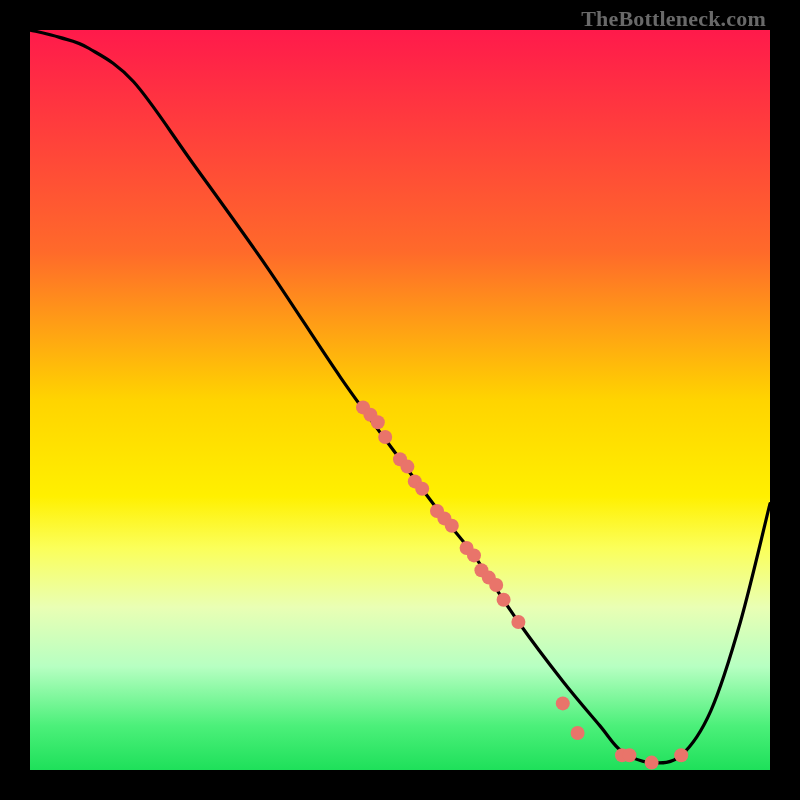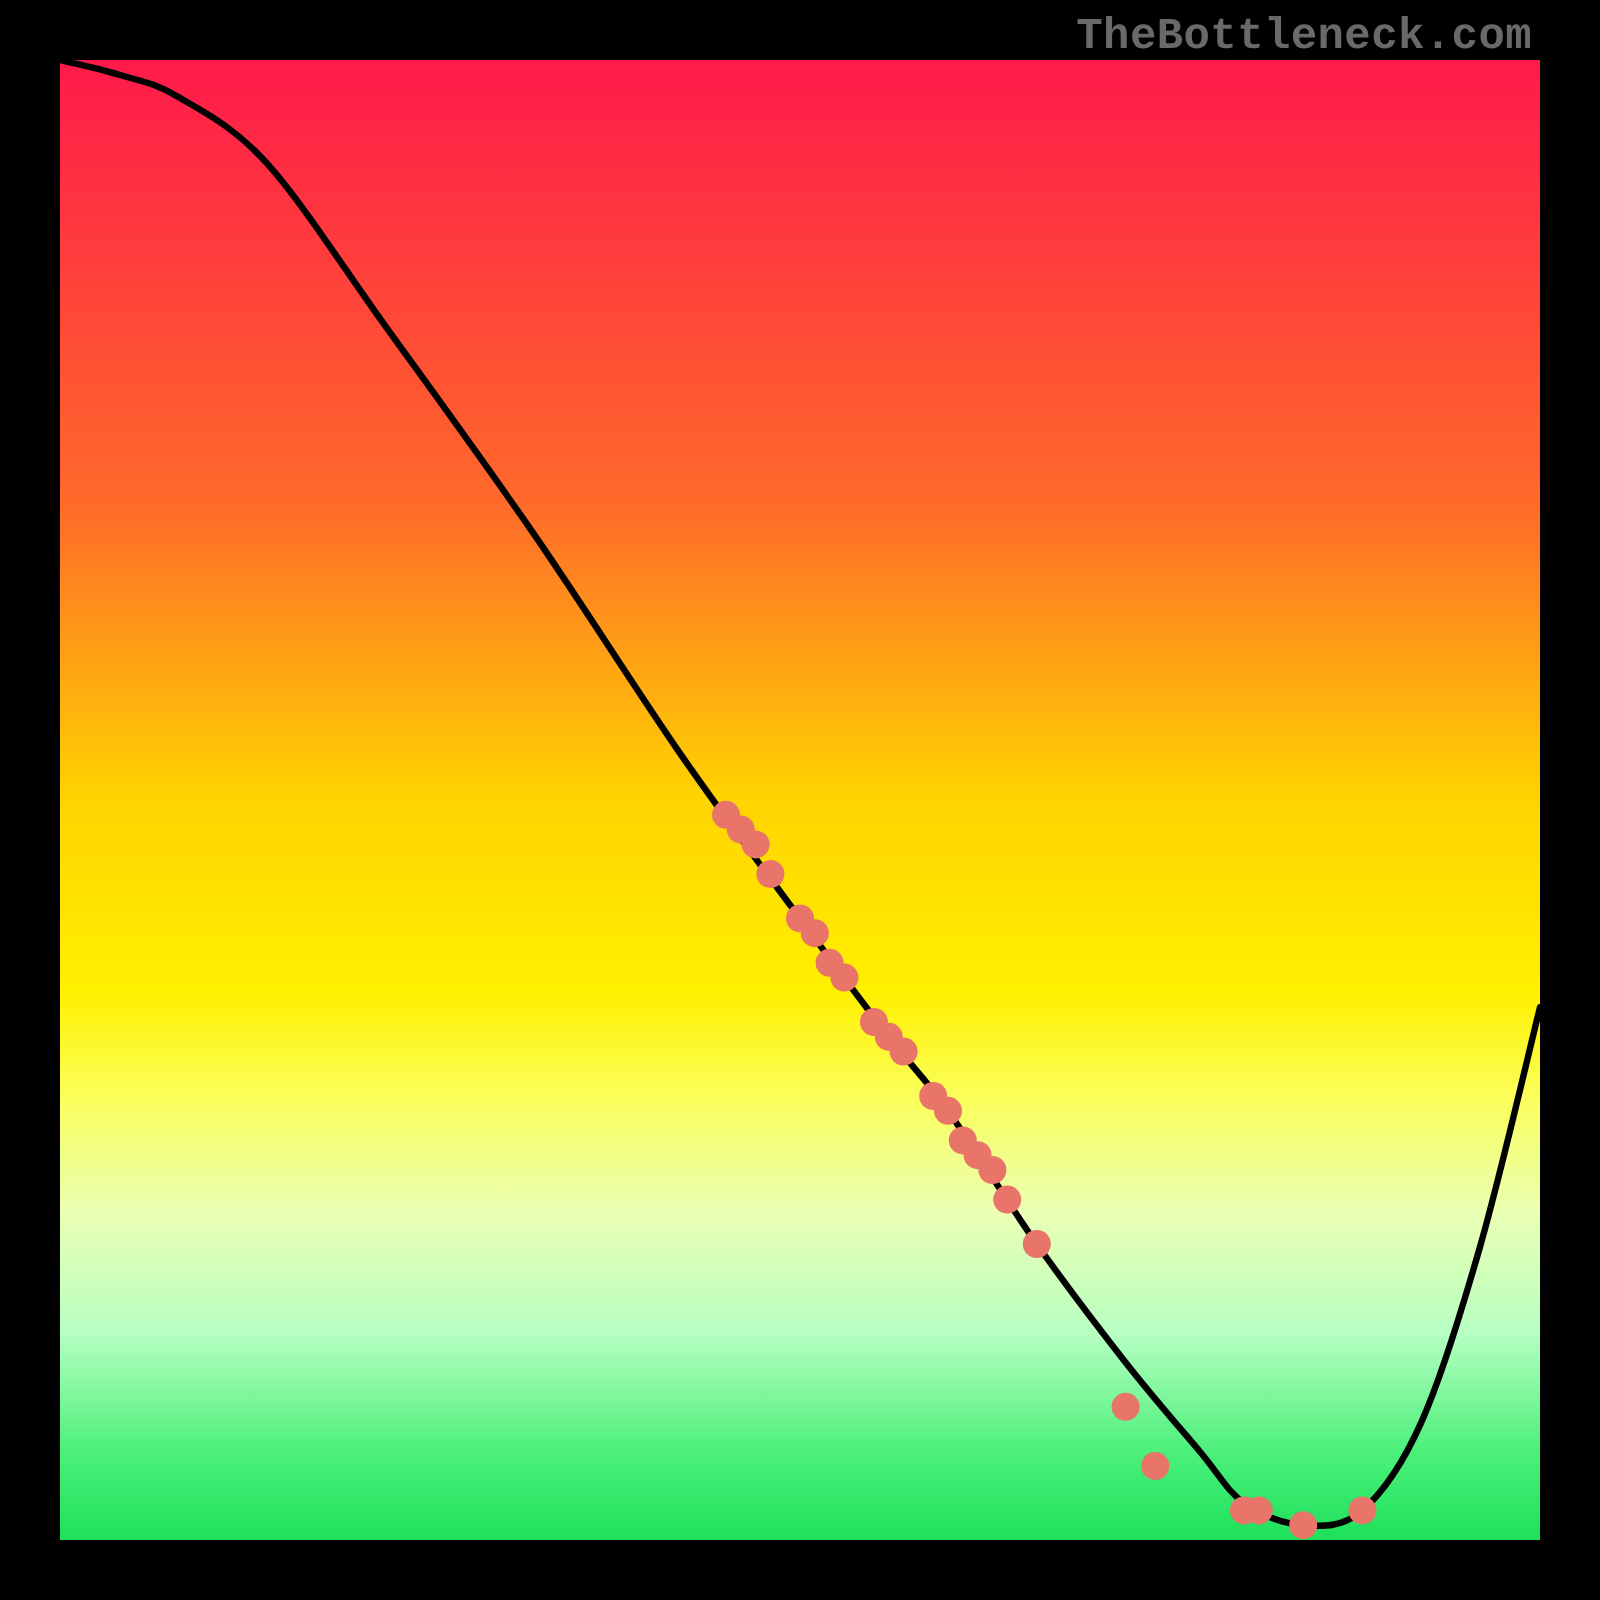--- a/index.html
+++ b/index.html
@@ -14,21 +14,21 @@
     position: absolute;
     left: 30px;
     top: 30px;
     width: 740px;
     height: 740px;
   }
   .watermark {
     position: absolute;
     top: 6px;
     right: 34px;
-    font-family: Liberation Mono, monospace;
+    font-family: Liberation Serif, serif;
     font-size: 22px;
     font-weight: 600;
     color: #696969;
     letter-spacing: 0.2px;
     z-index: 5;
   }
   svg { display: block; }
 </style>
 </head>
 <body>

